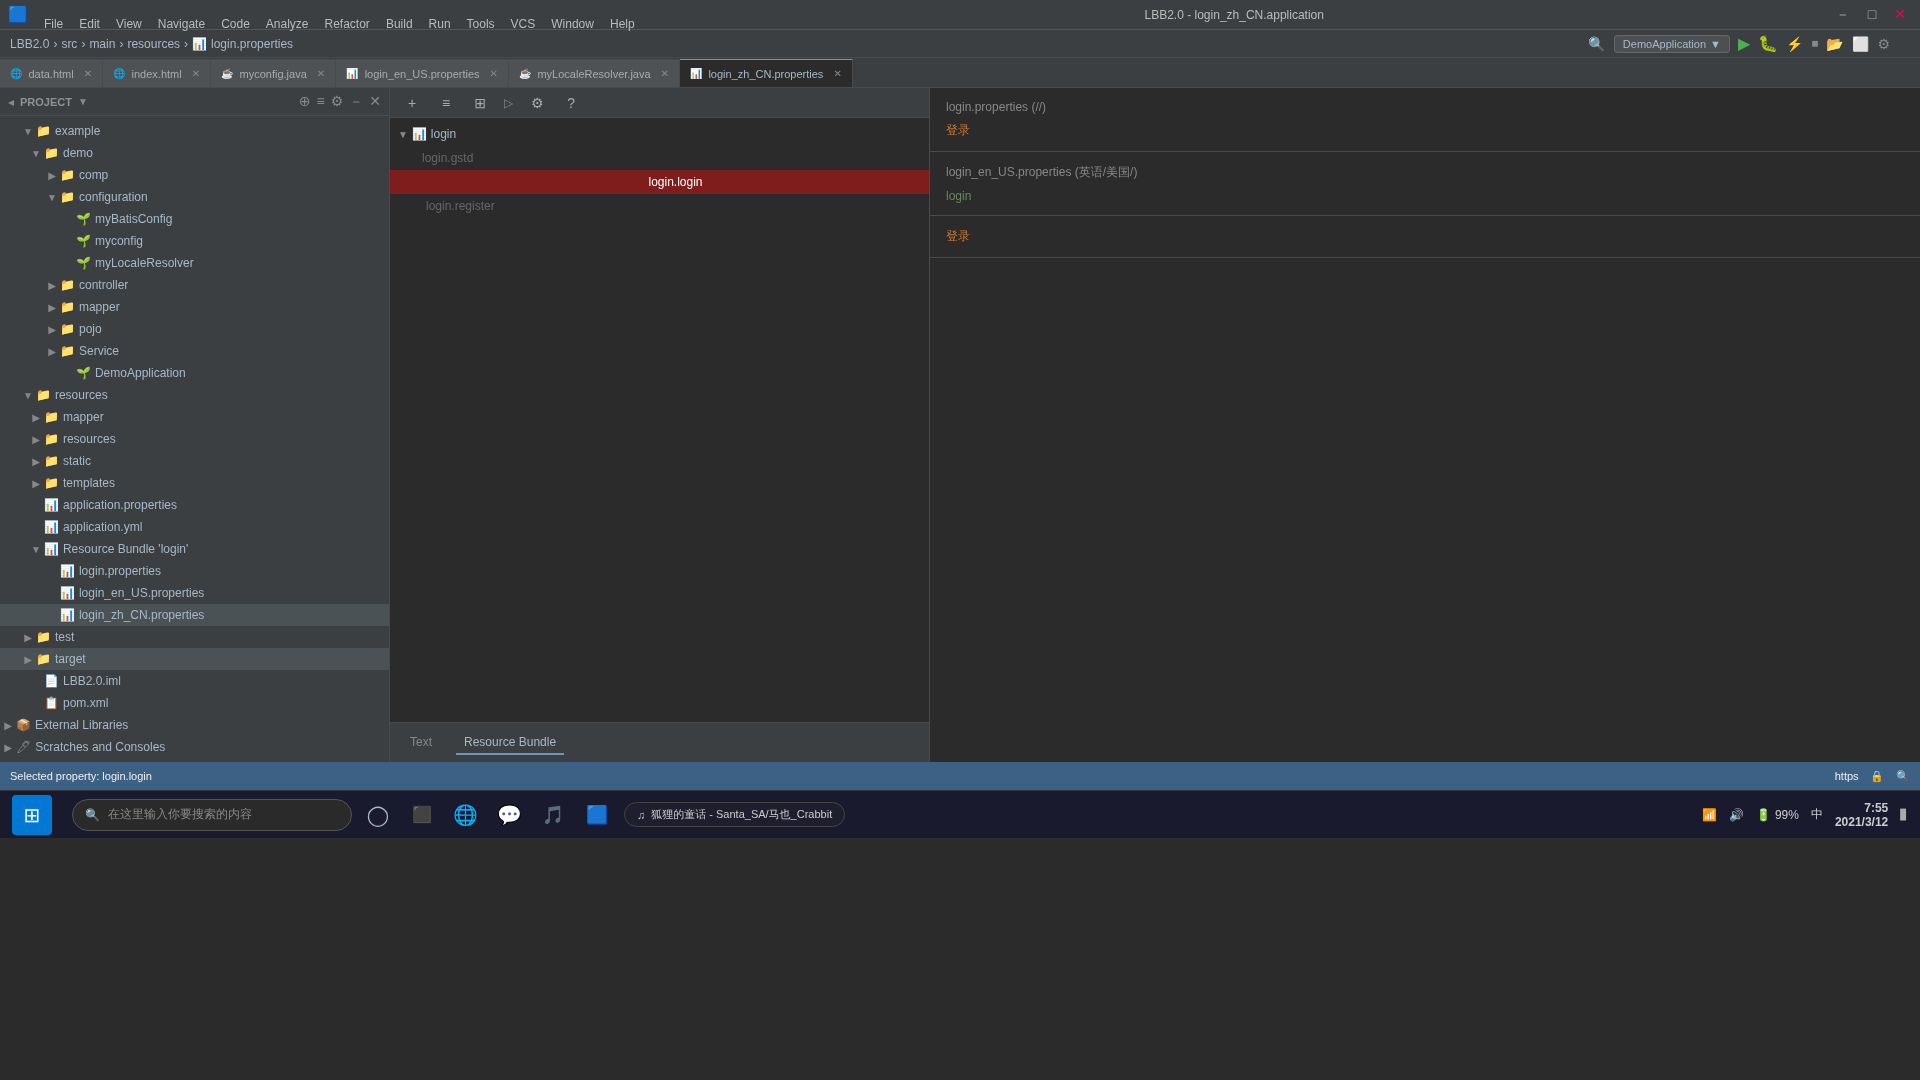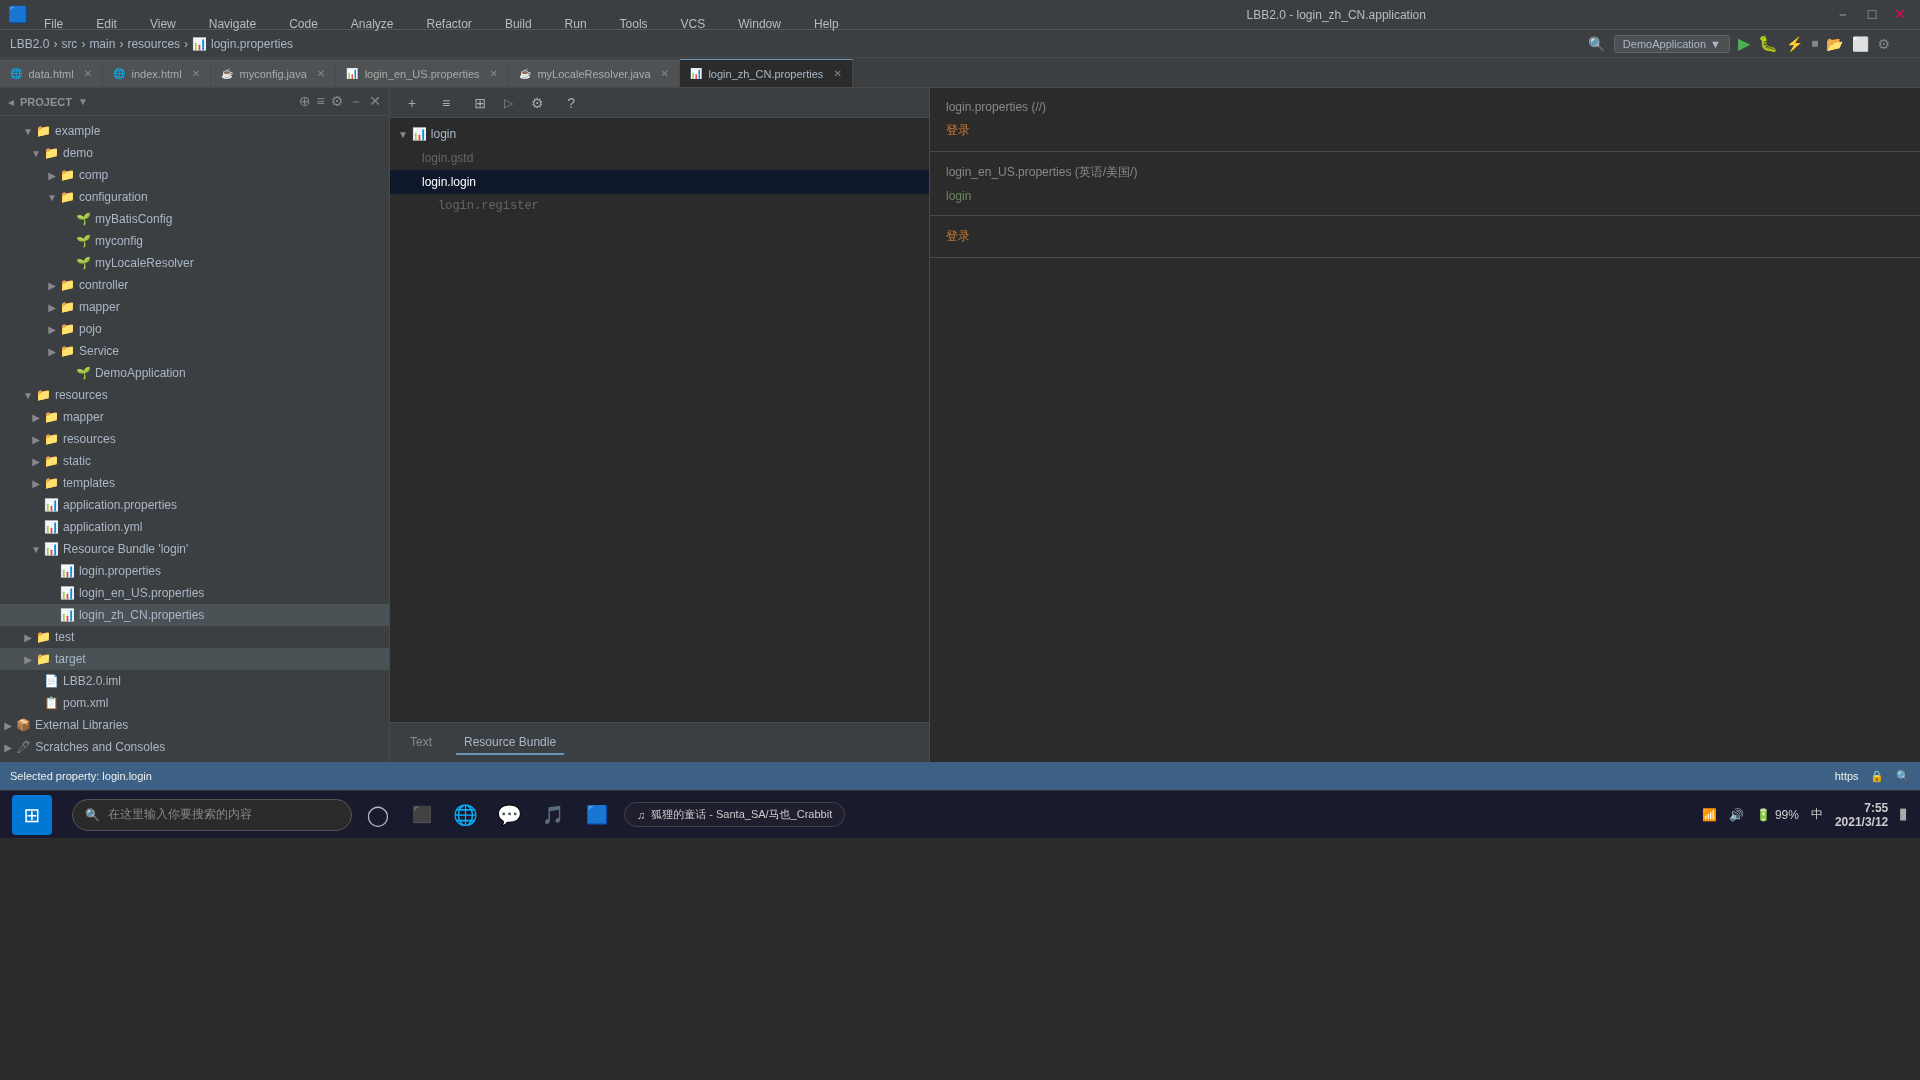--- a/index.html
+++ b/index.html
@@ -4,21 +4,21 @@
   <style>
     * { margin: 0; padding: 0; box-sizing: border-box; }
     body { width: 1920px; height: 1080px; overflow: hidden; font-family: 'Segoe UI', Arial, sans-serif; background: #2b2b2b; color: #a9b7c6; font-size: 12px; }
 
     
     .title-bar {
       height: 30px; background: #3c3f41; display: flex; align-items: center; justify-content: space-between;
       border-bottom: 1px solid #555; padding: 0 8px;
     }
     .title-bar-left { display: flex; align-items: center; gap: 12px; }
-    .title-bar-menu { display: flex; gap: 25px; margin-top: 19px; }
+    .title-bar-menu { display: flex; gap: 8px; margin-top: 19px; }
     .title-bar-menu span { font-size: 12px; color: #bbbbbb; cursor: pointer; padding: 2px 4px; }
     .title-bar-center { font-size: 12px; color: #bbbbbb; }
     .title-bar-right { display: flex; align-items: center; gap: 8px; }
     .win-controls { display: flex; gap: 6px; }
     .win-ctrl { font-size: 14px; color: #aaa; cursor: pointer; padding: 0 6px; }
 
     
     .breadcrumb-bar {
       height: 28px; background: #3c3f41; display: flex; align-items: center; padding: 0 10px; gap: 4px;
       border-bottom: 1px solid #4a4a4a; font-size: 12px; color: #7c7c7c;
@@ -86,21 +86,21 @@
       height: 30px; background: #3c3f41; display: flex; align-items: center; padding: 0 8px; gap: 6px;
       border-bottom: 1px solid #4a4a4a;
     }
     .nav-tree { flex: 1; overflow-y: auto; overflow-x: hidden; padding: 4px 0; }
     .nav-tree::-webkit-scrollbar { width: 8px; background: #2b2b2b; }
     .nav-tree::-webkit-scrollbar-thumb { background: #555; }
 
     .nav-item {
       height: 24px; display: flex; align-items: center; padding-left: 20px; cursor: pointer; font-size: 12px; color: #a9b7c6;
     }
-    .nav-item.selected { background: #0f172a; color: #fff; }
+    .nav-item.selected { background: #7f1d1d; color: #fff; justify-content: center; }
     .nav-item-gray { color: #666; }
 
     
     .right-panel { flex: 1; background: #2b2b2b; display: flex; flex-direction: column; overflow: hidden; }
     .props-section { border-bottom: 1px solid #4a4a4a; padding: 12px 16px; }
     .props-section-title { font-size: 12px; color: #888; margin-bottom: 8px; }
     .props-section-value { font-size: 12px; color: #cc7832; }
     .props-section-value.green { color: #6a8759; }
     .props-section-value.orange { color: #cc7832; }
 
@@ -451,21 +451,21 @@
       </div>
 
       <div class="nav-item nav-item-gray" style="padding-left:32px;">
         <span>login.gstd</span>
       </div>
 
       <div class="nav-item selected" style="padding-left:32px;">
         <span>login.login</span>
       </div>
 
-      <div class="nav-item nav-item-gray" style="padding-left:48px;font-family:Liberation Mono, monospace;">
+      <div class="nav-item nav-item-gray" style="padding-left:36px;">
         <span>login.register</span>
       </div>
     </div>
 
     <div class="bottom-bar">
       <span class="bottom-tab">Text</span>
       <span class="bottom-tab active">Resource Bundle</span>
     </div>
   </div>
 

